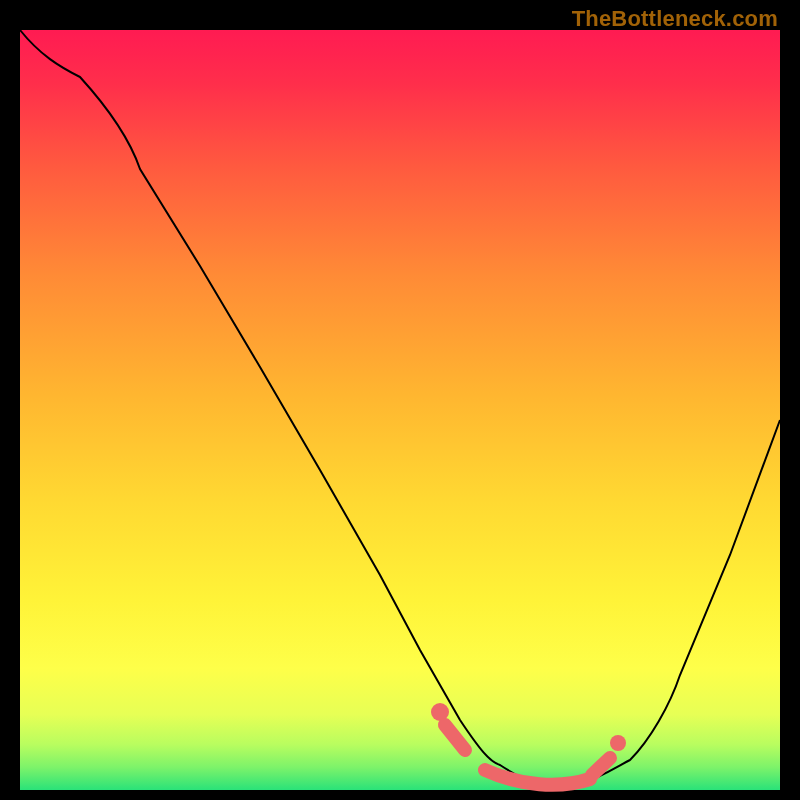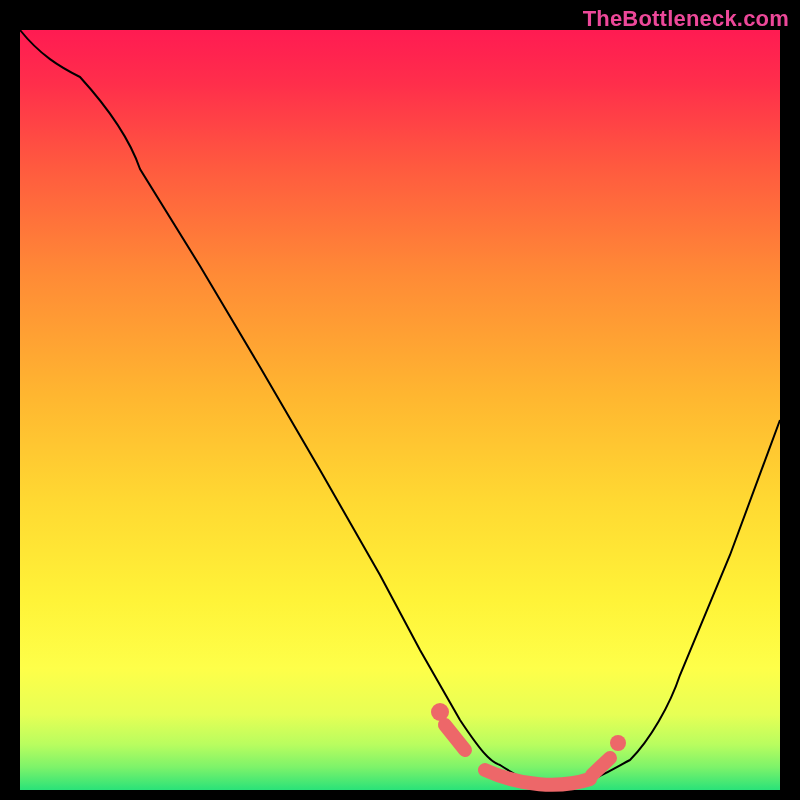--- a/index.html
+++ b/index.html
@@ -21,25 +21,25 @@
   .gradient {
     position: absolute;
     left: 0;
     top: 0;
     width: 760px;
     height: 760px;
   }
   .watermark {
     position: absolute;
     top: 6px;
-    right: 11px;
+    right: 22px;
     font-family: Arial, Helvetica, sans-serif;
     font-size: 22px;
     font-weight: 600;
-    color: #ec4899;
+    color: #a16207;
     letter-spacing: 0.2px;
   }
   svg.overlay {
     position: absolute;
     left: 0;
     top: 0;
     width: 760px;
     height: 760px;
     overflow: visible;
   }

